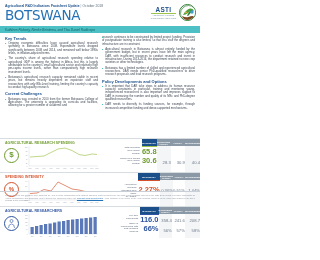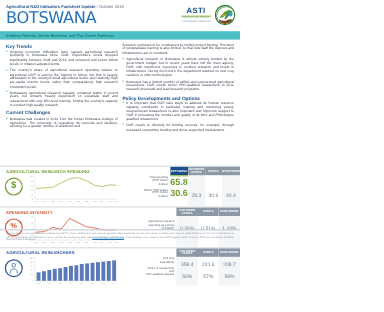--- a/index.html
+++ b/index.html
@@ -70,21 +70,21 @@
   .ncol-head { height: 7px; font-size: 2.3px; color: #ffffff; display: flex;
                align-items: center; justify-content: center; text-align: center;
                font-weight: bold; letter-spacing: 0.05px; }
   .head-focus { background: #1b4f8a; }
   .head-other { background: #8b98a6; }
   .head-blank { background: transparent; }
   .ncol-underline { height: 0.7px; }
   .p1 .focus .ncol-underline { background: #9cc34a; }
   .p2 .focus .ncol-underline { background: #d4512b; }
   .p3 .focus .ncol-underline { background: #2f55a0; }
-  .cell { font-size: 6px; text-align: center; color: #5a6675; line-height: 7px; padding-top: 1.6px; }
+  .cell { font-size: 6px; text-align: right; color: #5a6675; line-height: 7px; padding-top: 1.6px; }
   .cell.big { font-size: 7.5px; font-weight: bold; }
   .p1 .focus .cell.big { color: #6f9c2f; }
   .p2 .focus .cell.big { color: #d4512b; }
   .p3 .focus .cell.big { color: #2f55a0; }
   .cell.other { font-size: 4.2px; color: #6e7b8a; padding-top: 3px; }
   .rowlabel { font-size: 2.4px; color: #5a6675; text-align: right; padding: 1.4px 2px 0 0;
               line-height: 2.9px; }
 
   
   .footer { position: absolute; left: 0; bottom: 0; width: 200px; padding: 2px 5px 2px 5px;
@@ -252,20 +252,25 @@
               <text x="142" y="47">2014</text>
                 <text x="152" y="47">2016</text>
             </g>
           </svg>
         </div>
 
         <div class="numtable">
           <div class="ncol labels">
             <div class="ncol-head head-blank"></div>
             <div class="rowlabel" style="padding-top:4px">Agricultural research<br>spending as a share<br>of AgGDP</div>
+          </div>
+          <div class="ncol focus">
+            <div class="ncol-head head-focus">BOTSWANA</div>
+            <div class="ncol-underline"></div>
+            <div class="cell big" style="padding-top:5px">2.27%</div>
           </div>
           <div class="ncol c2">
             <div class="ncol-head head-other">SOUTHERN AFRICA</div>
             <div class="cell other" style="padding-top:7px">0.36%</div>
           </div>
           <div class="ncol c3">
             <div class="ncol-head head-other">AFRICA</div>
             <div class="cell other" style="padding-top:7px">0.51%</div>
           </div>
           <div class="ncol c4">
@@ -324,20 +329,26 @@
             </g>
           </svg>
         </div>
 
         <div class="numtable">
           <div class="ncol labels">
             <div class="ncol-head head-blank"></div>
             <div class="rowlabel">Full-time<br>equivalents</div>
             <div class="rowlabel">Share of researchers with<br>PhD-qualified degrees</div>
           </div>
+          <div class="ncol focus">
+            <div class="ncol-head head-focus">BOTSWANA</div>
+            <div class="ncol-underline"></div>
+            <div class="cell big">116.0</div>
+            <div class="cell big">66%</div>
+          </div>
           <div class="ncol c2">
             <div class="ncol-head head-other">SOUTHERN AFRICA</div>
             <div class="cell other">358.4</div>
             <div class="cell other">56%</div>
           </div>
           <div class="ncol c3">
             <div class="ncol-head head-other">AFRICA</div>
             <div class="cell other">241.6</div>
             <div class="cell other">57%</div>
           </div>

